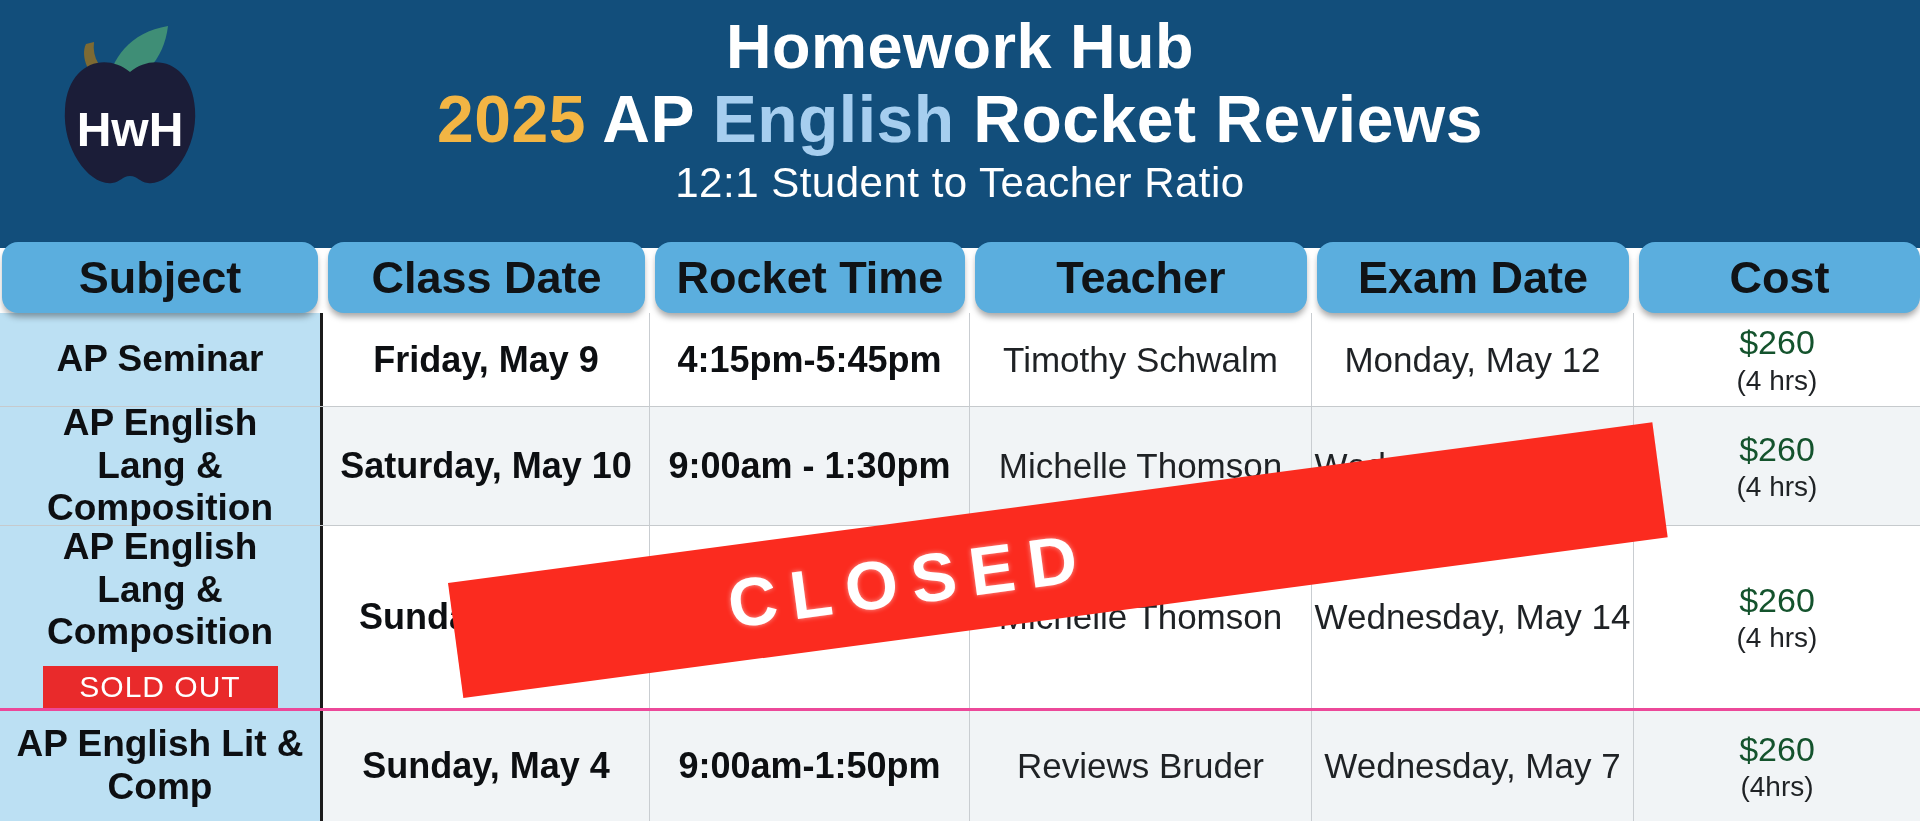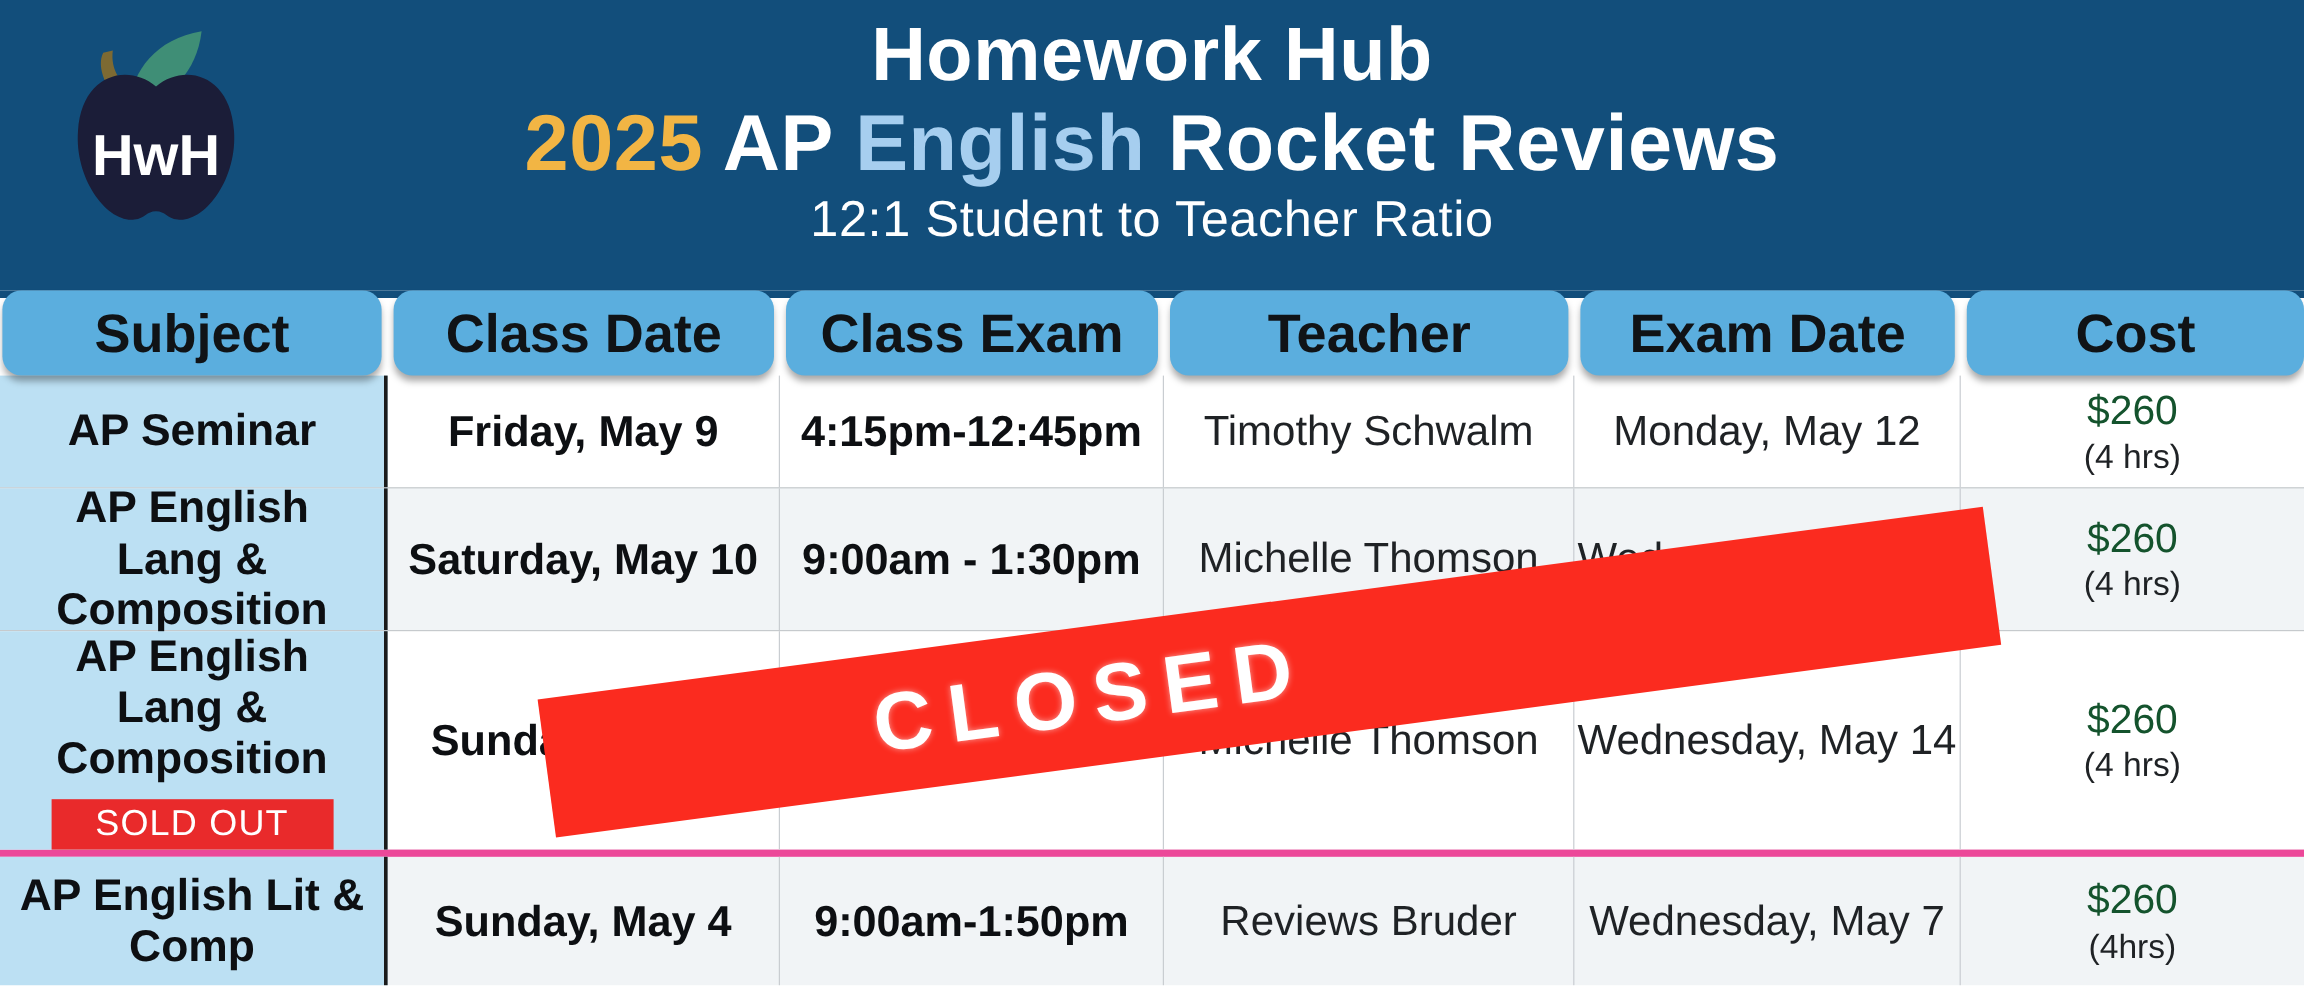--- a/index.html
+++ b/index.html
@@ -63,21 +63,21 @@
     position:relative;z-index:2;
   }
   .tabwrap:first-child .tab{margin-left:2px;}
   .tabwrap:last-child .tab{margin-right:0;}
 
   .body-rows{position:relative;z-index:1;}
   .trow{display:flex;}
   .trow.h1{height:93px;}
   .trow.h2{height:119px;border-top:1px solid #C6CACD;}
   .trow.h3{height:183px;border-top:1px solid #C6CACD;}
-  .trow.h4{height:113px;border-top:6px solid #ec4899;}
+  .trow.h4{height:113px;border-top:3px solid #ec4899;}
   .trow.alt{background:var(--row-alt);}
   .cell{
     display:flex;flex-direction:column;align-items:center;justify-content:center;
     text-align:center;
     border-right:1px solid #C9CDD1;
   }
   .cell:last-child{border-right:none;}
   .cell.subject{
     background:var(--subject-blue);
     border-right:3px solid #1B1B1B;
@@ -144,41 +144,41 @@
   <div class="sched">
 
     <div class="header-row">
       <div class="tabwrap c1">
           <div class="tab">Subject</div>
         </div>
       <div class="tabwrap c2">
           <div class="tab">Class Date</div>
         </div>
       <div class="tabwrap c3">
-          <div class="tab">Class Exam</div>
+          <div class="tab">Rocket Time</div>
         </div>
       <div class="tabwrap c4">
           <div class="tab">Teacher</div>
         </div>
       <div class="tabwrap c5">
           <div class="tab">Exam Date</div>
         </div>
       <div class="tabwrap c6">
           <div class="tab">Cost</div>
         </div>
     </div>
 
     <div class="body-rows">
 
       <div class="trow h1">
         <div class="cell subject c1">
             <div class="subj-text">AP Seminar</div>
           </div>
         <div class="cell bold c2">Friday, May 9</div>
-        <div class="cell bold c3">4:15pm-12:45pm</div>
+        <div class="cell bold c3">4:15pm-5:45pm</div>
         <div class="cell light c4">Timothy Schwalm</div>
         <div class="cell light c5">Monday, May 12</div>
         <div class="cell cost c6">
           <div class="cost-main">$260</div>
           <div class="cost-note">(4 hrs)</div>
         </div>
       </div>
 
       <div class="trow h2 alt">
         <div class="cell subject c1">

